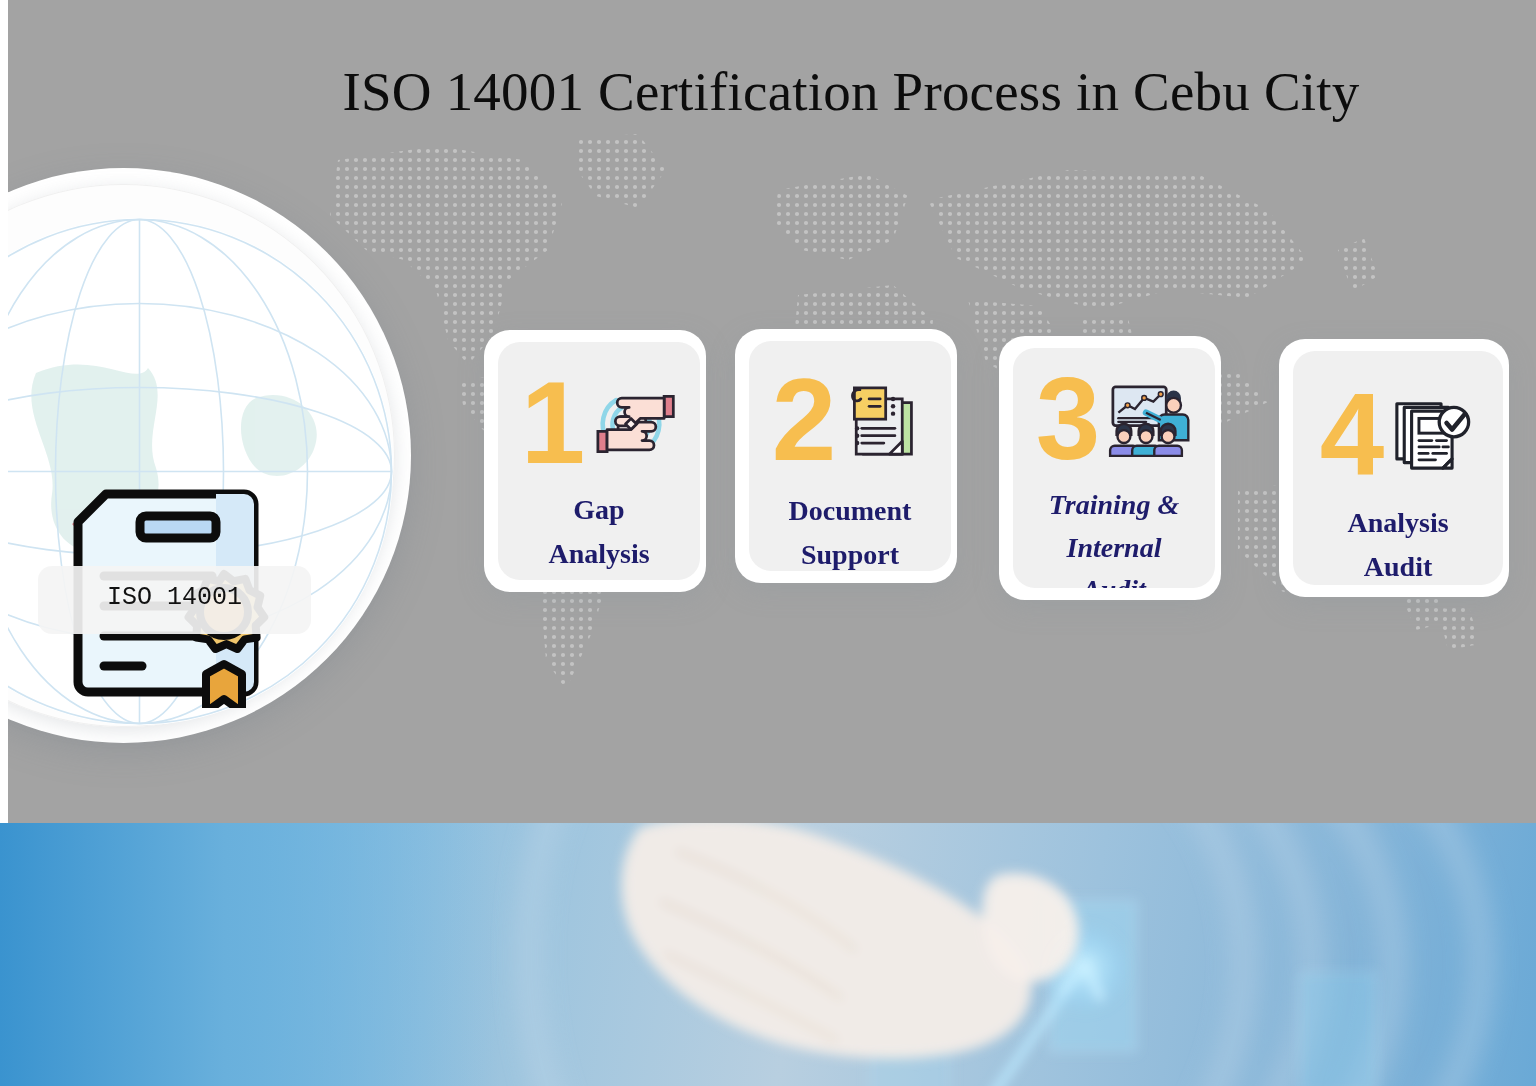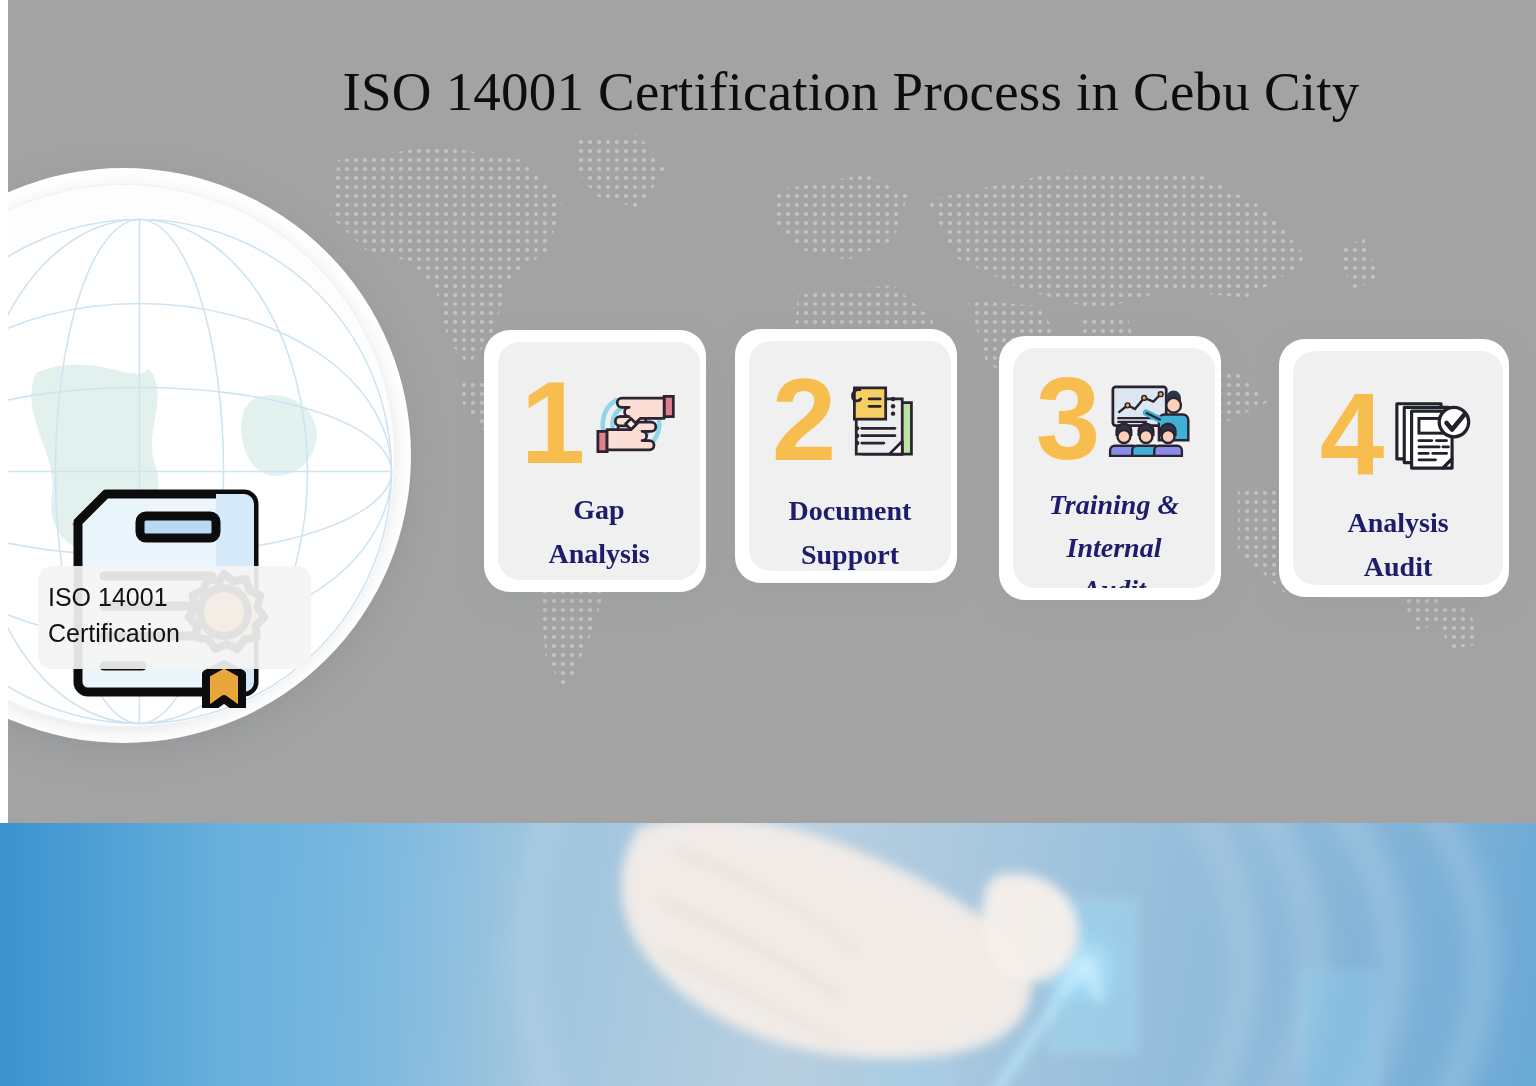--- a/index.html
+++ b/index.html
@@ -74,25 +74,25 @@
   }
 
   #iso-label {
     position: absolute;
     left: 202px;
     top: 398px;
     width: 253px;
     padding: 14px 10px 18px;
     border-radius: 14px;
     background: rgba(244,244,244,.92);
-    text-align: left;
+    text-align: center;
     line-height: 1.42;
     font-size: 25px;
     color: #111111;
-    font-family: Liberation Sans, sans-serif;
+    font-family: Liberation Mono, monospace;
   }
 
   
   #page-title {
     position: absolute;
     left: 0;
     top: 60px;
     width: 1536px;
     text-align: center;
     font-size: 55px;
@@ -257,21 +257,20 @@
         <line x1="38" y1="158" x2="146" y2="158"></line>
         <line x1="38" y1="188" x2="76" y2="188"></line>
       </g>
       <path d="M140 196 l18 -10 18 10 v38 l-18 -13 -18 13 Z" fill="#e8a53c" stroke="#0c0c0c" stroke-width="8" stroke-linejoin="round"></path>
       <path d="M158 96 l9.5 7.2 11.8 -2.3 4.2 11.3 10.8 5.4 -2.8 11.7 6.8 9.9 -8.6 8.3 0.9 12 -11.9 1.9 -7.3 9.6 -11 -4.9 -11 4.9 -7.3 -9.6 -11.9 -1.9 0.9 -12 -8.6 -8.3 6.8 -9.9 -2.8 -11.7 10.8 -5.4 4.2 -11.3 11.8 2.3 Z" fill="#f0c66c" stroke="#0c0c0c" stroke-width="8" stroke-linejoin="round"></path>
       <circle cx="158" cy="134" r="24" fill="#e09b36" stroke="#0c0c0c" stroke-width="8"></circle>
     </svg>
 
     <div id="iso-label">
       <div>ISO 14001</div>
-      <div>Certification</div>
     </div>
   </div>
 
   <div class="step-card" id="card-1">
     <div class="step-card-inner">
       <div class="step-row">
         <span class="step-num">1</span>
         <svg class="step-icon" viewBox="0 0 100 100" xmlns="http://www.w3.org/2000/svg">
           <g fill="none" stroke="#8fd6e8" stroke-width="5" stroke-linecap="round">
             <path d="M24 66 A30 30 0 0 1 34 24"></path>

